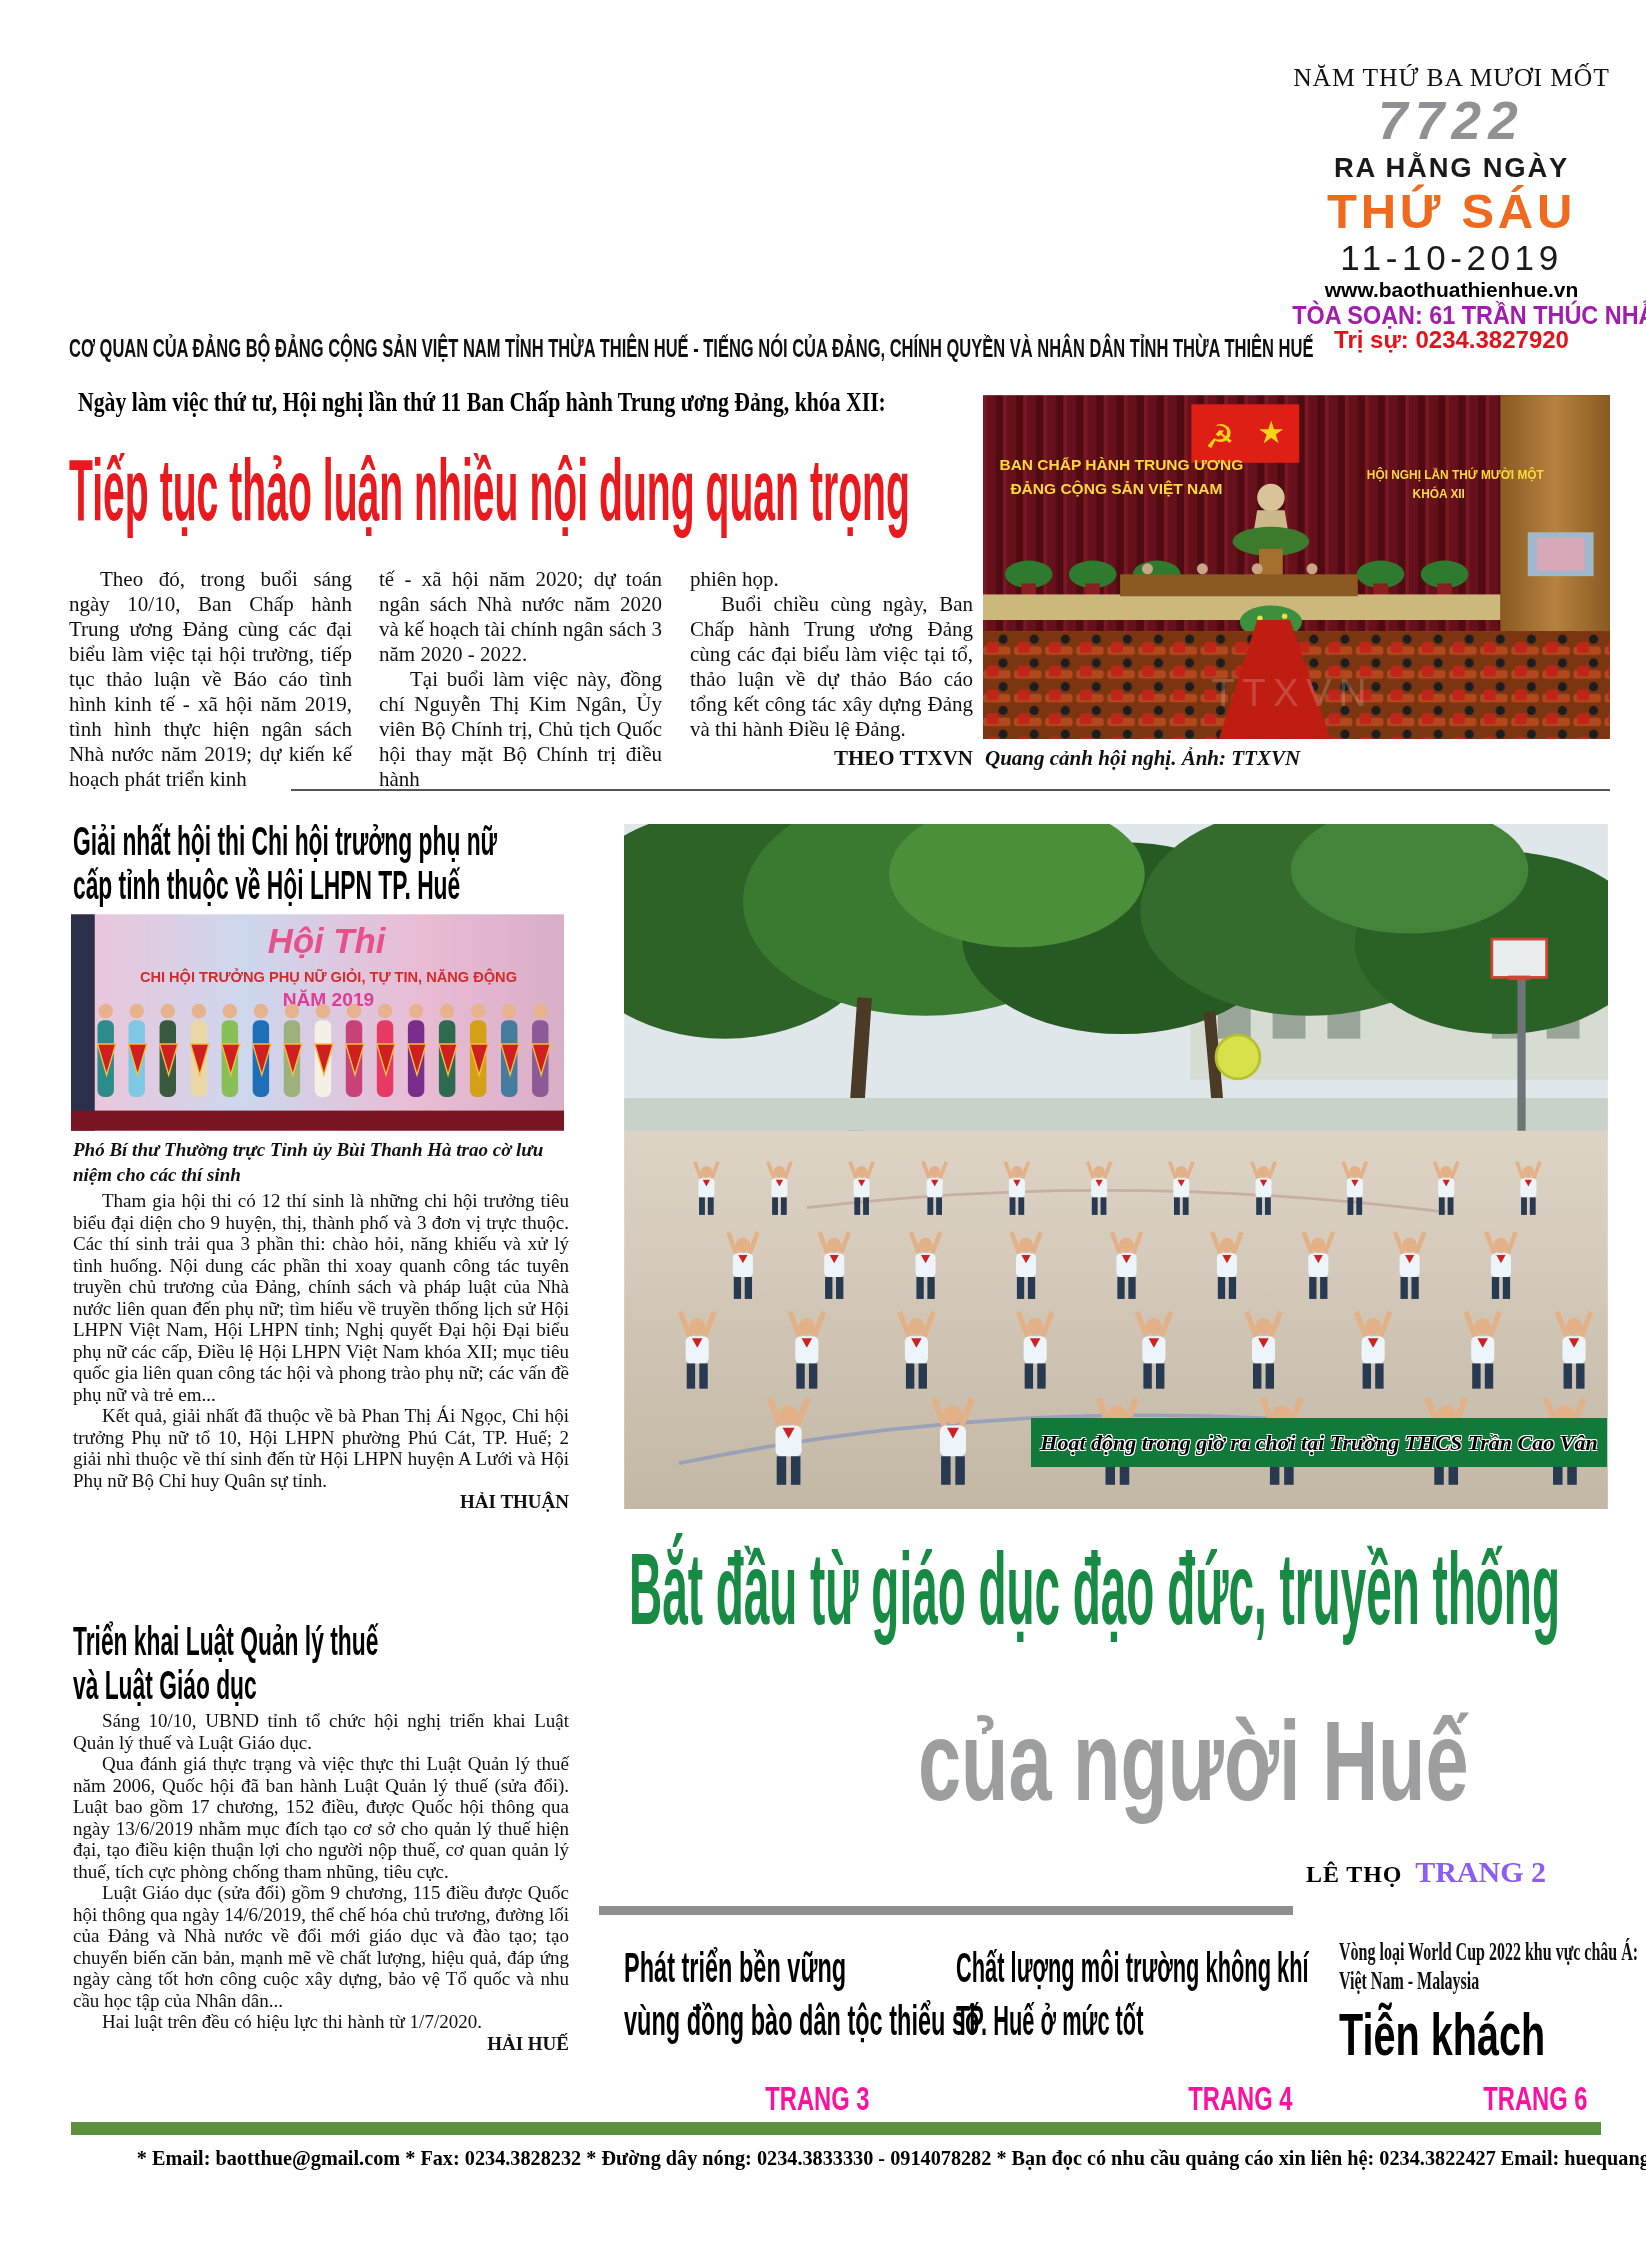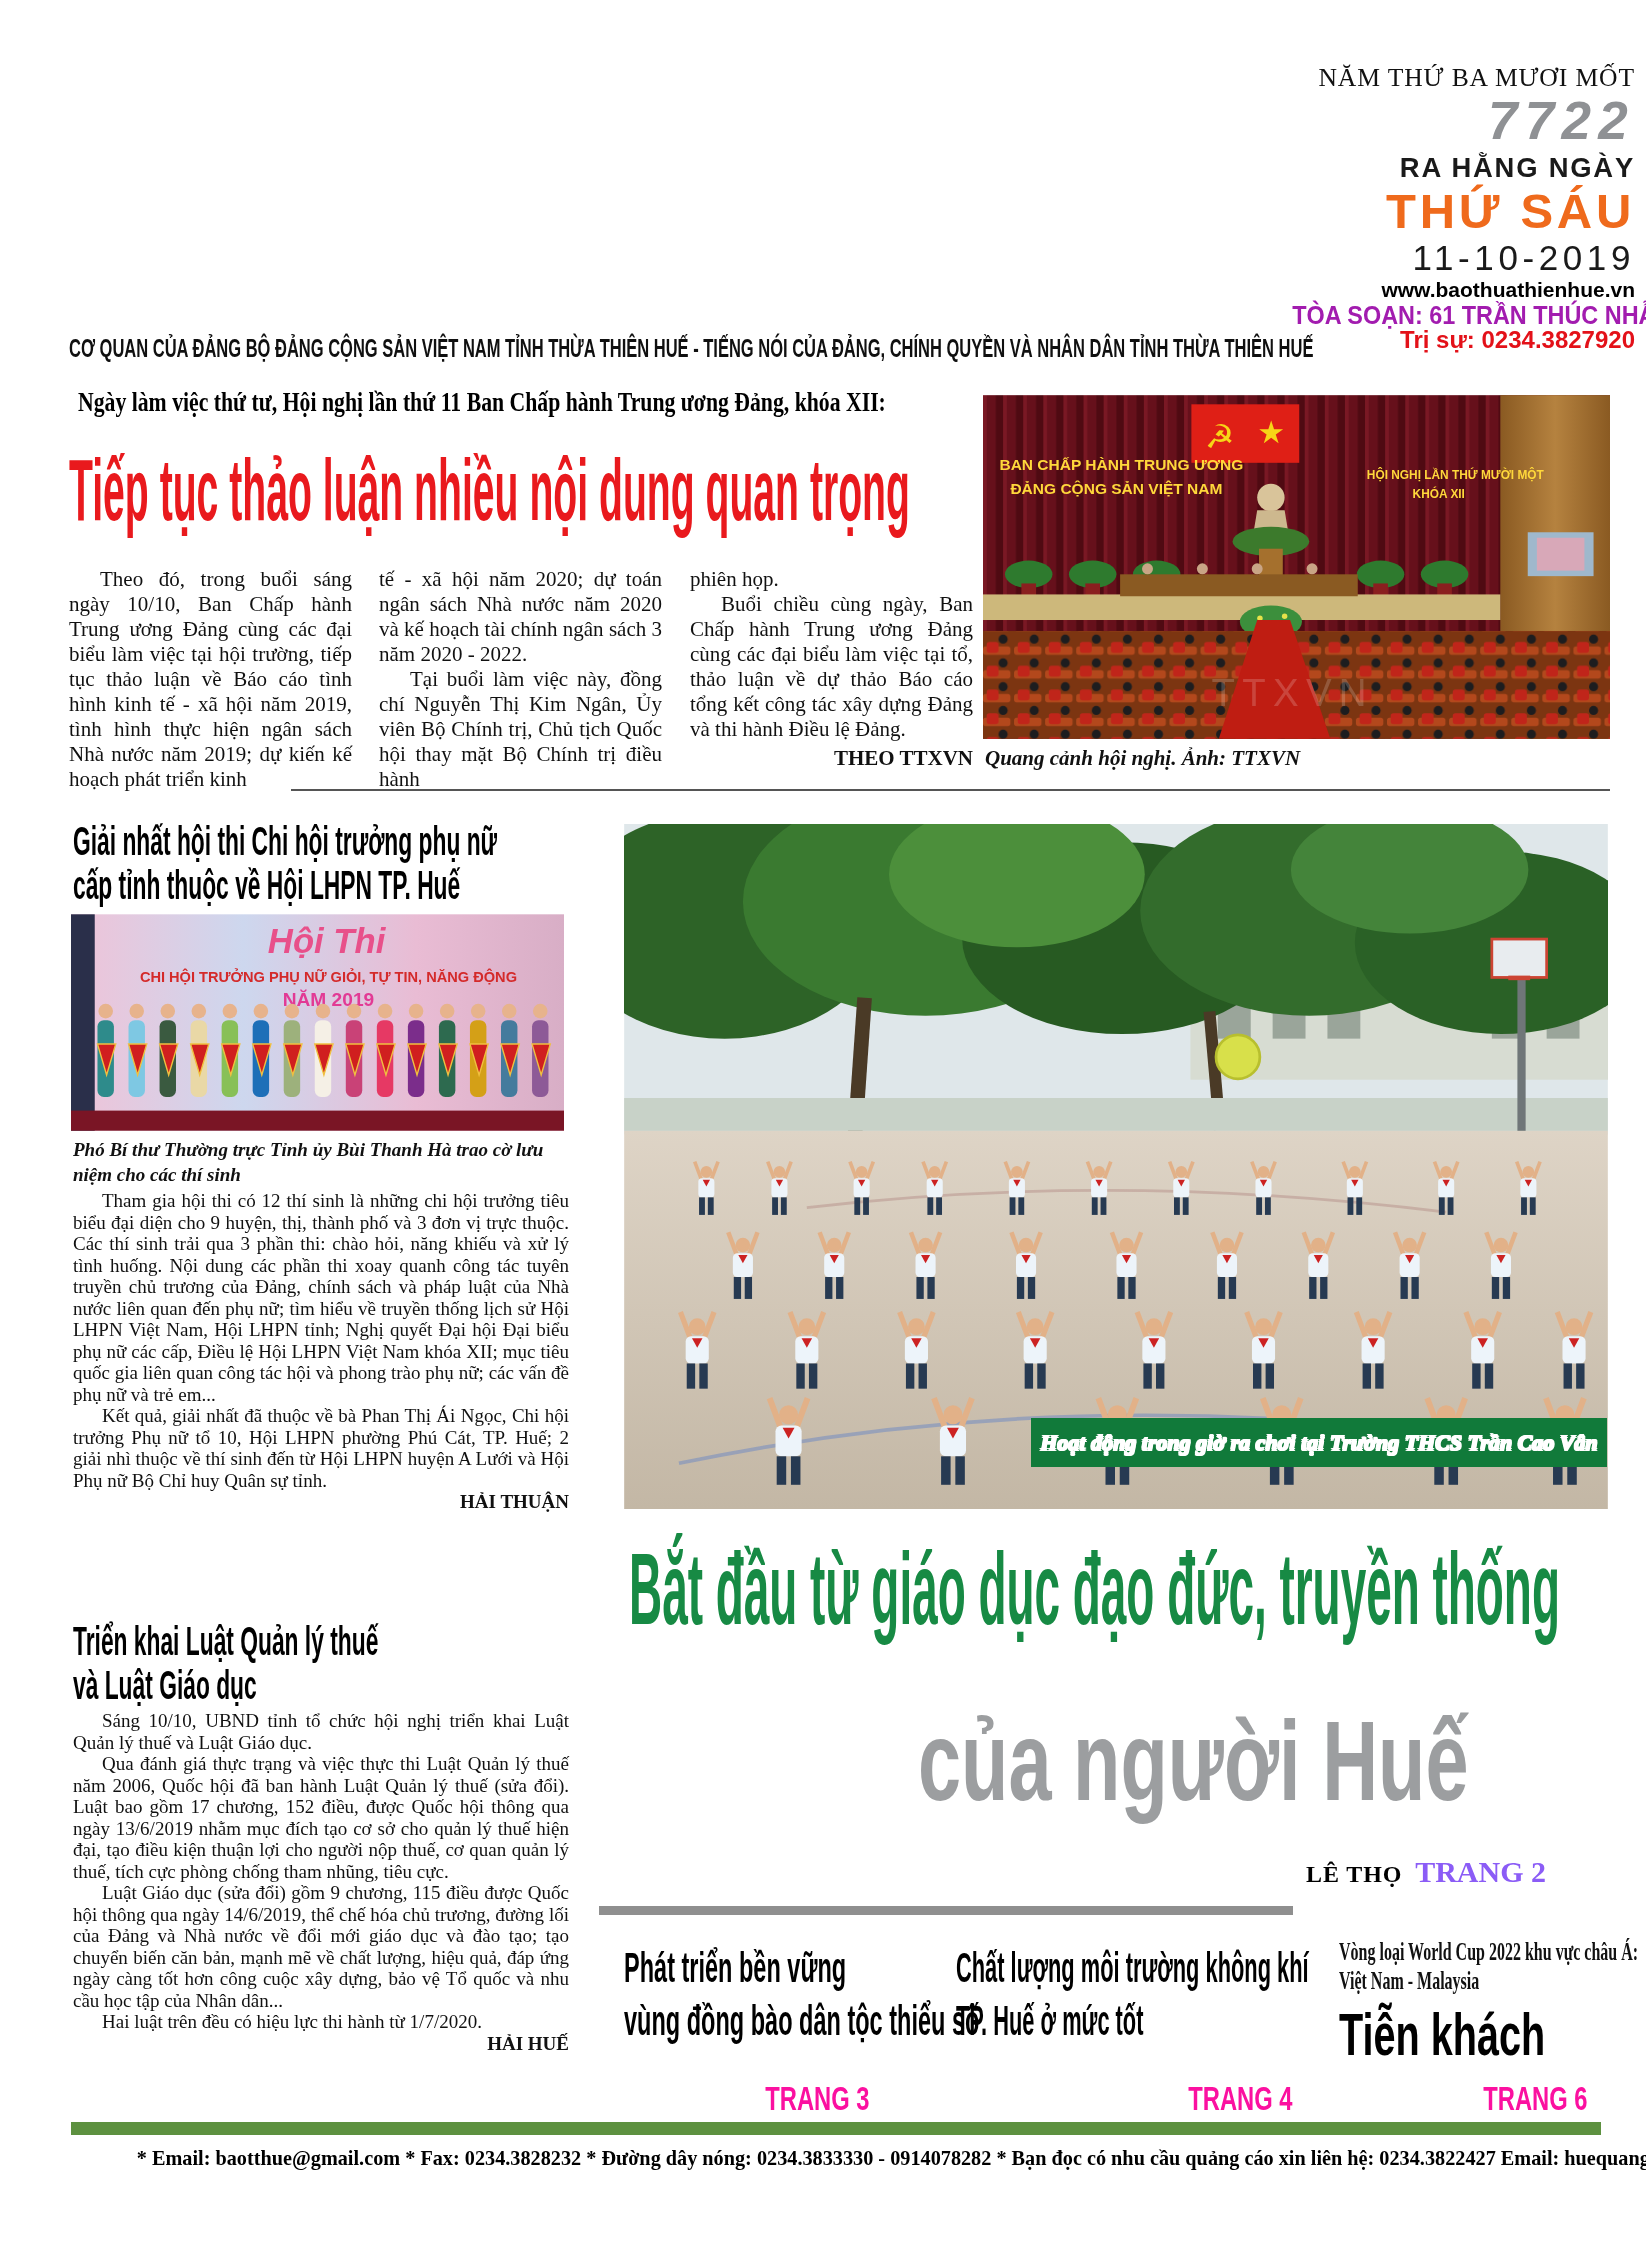--- a/index.html
+++ b/index.html
@@ -5,21 +5,21 @@
   html,body{margin:0;padding:0;background:#e8e8e8;}
   .page{position:relative;width:1647px;height:2267px;background:#ffffff;overflow:hidden;
         font-family:"Liberation Serif",serif;color:#111;}
   .abs{position:absolute;}
   .cx{display:inline-block;white-space:nowrap;transform:scaleX(var(--sx,1));transform-origin:0 50%;}
   .cxc{display:inline-block;white-space:nowrap;transform:scaleX(var(--sx,1));transform-origin:50% 50%;}
 
   
   .mast-title{left:62px;top:27.4px;width:1206px;height:199px;line-height:199px;
     font-family:"DejaVu Serif",serif;font-weight:bold;font-size:135px;letter-spacing:-4.6px;color:#13a04c;}
-  .issue-box{left:1268px;top:64px;width:367px;text-align:right;font-family:"Liberation Sans",sans-serif;}
+  .issue-box{left:1268px;top:64px;width:367px;text-align:center;font-family:"Liberation Sans",sans-serif;}
   .iss-year{font-family:"Liberation Serif",serif;font-size:25.6px;line-height:27.4px;letter-spacing:0.9px;color:#111;}
   .iss-num{font-size:53px;line-height:55px;font-weight:bold;font-style:italic;color:#8f9194;letter-spacing:7.3px;margin-top:1.8px;}
   .iss-freq{font-size:27.4px;line-height:31px;font-weight:bold;letter-spacing:1.8px;margin-top:3.7px;color:#1a1a1a;}
   .iss-day{font-size:49px;line-height:53px;font-weight:bold;letter-spacing:3.7px;color:#ef6a1c;margin-top:1.8px;}
   .iss-date{font-size:35px;line-height:38px;letter-spacing:4.6px;color:#1a1a1a;margin-top:1.8px;}
   .iss-web{font-size:21px;line-height:25.6px;font-weight:bold;color:#000;}
   .iss-addr{font-size:26px;line-height:24px;font-weight:bold;color:#a21caf;}
   .iss-phone{font-size:24px;line-height:25.6px;font-weight:bold;color:#e31119;}
   .tagline{left:69px;top:334px;font-family:"Liberation Sans",sans-serif;font-weight:bold;font-size:25px;color:#101010;}
 
@@ -44,21 +44,21 @@
   .lbody{width:496px;font-size:19px;line-height:21.5px;text-align:justify;}
   .lbody p{margin:0;text-indent:29px;}
   .lbody .byline{text-align:right;font-weight:bold;text-indent:0;}
   .b1{left:73px;top:1190px;}
   .l2a{left:73px;top:1619px;} .l2b{left:73px;top:1663px;}
   .b2{left:73px;top:1710px;}
 
   
   .cap-box{left:1031px;top:1418px;width:576px;height:49px;background:#117a3a;
            display:flex;align-items:center;justify-content:center;}
-  .cap-box span{font-size:22px;font-weight:bold;font-style:italic;color:#ffffff;
+  .cap-box span{font-size:22px;font-weight:bold;font-style:italic;color:#000000;
     text-shadow:-0.9px -0.9px 0 #fff,0.9px -0.9px 0 #fff,-0.9px 0.9px 0 #fff,0.9px 0.9px 0 #fff,0 0.9px 0 #fff,0 -0.9px 0 #fff;}
   .f1{left:629px;top:1528px;font-family:"Liberation Sans",sans-serif;font-weight:bold;
       font-size:102px;line-height:122px;color:#178a44;}
   .f2{left:918px;top:1692px;font-family:"Liberation Sans",sans-serif;font-weight:bold;
       font-size:114px;line-height:137px;color:#9c9ea0;}
   .f-byline{left:1089px;top:1855px;width:457px;text-align:right;}
   .f-author{font-weight:bold;font-size:24px;letter-spacing:0.9px;color:#000;}
   .f-page{font-weight:bold;font-size:30px;color:#8b5cf6;margin-left:12.8px;}
   .gray-bar{left:599px;top:1906px;width:694px;height:9.1px;background:#8f8f8f;}
 

